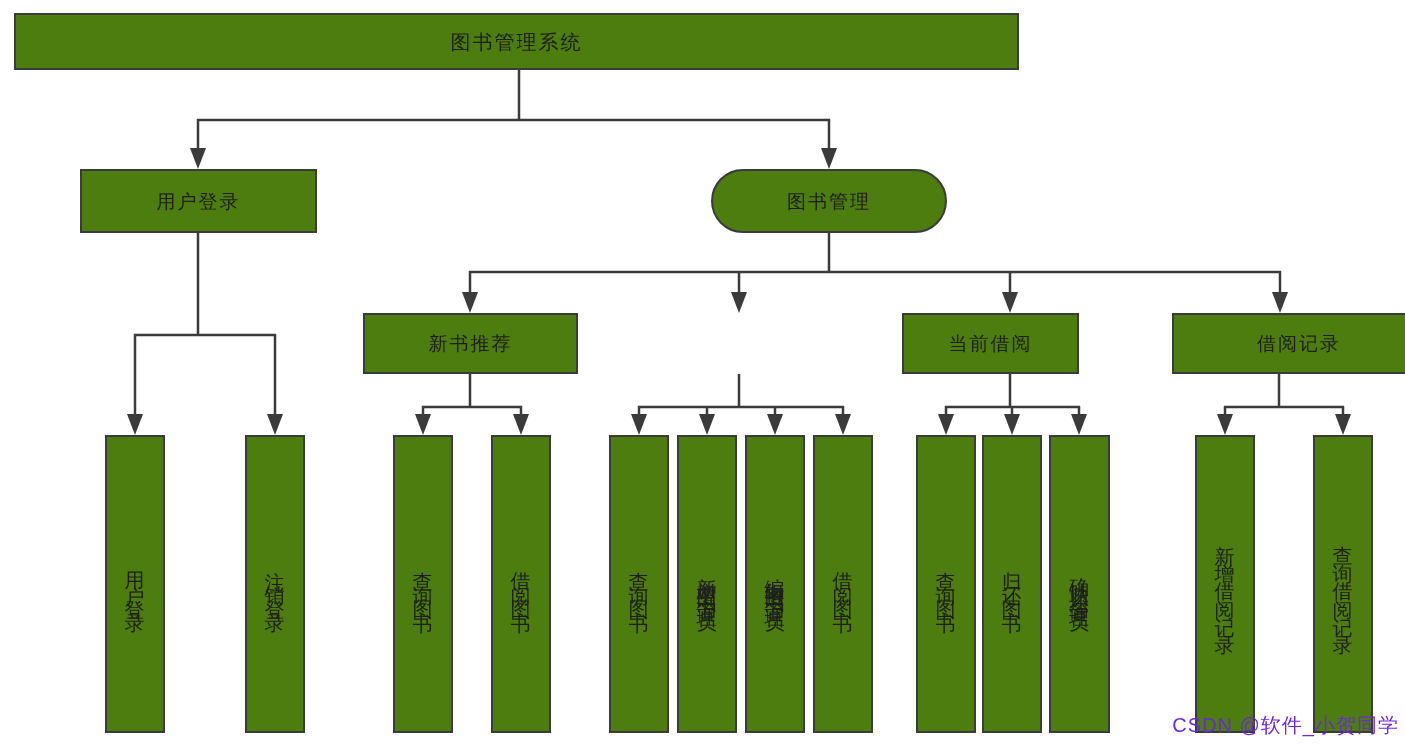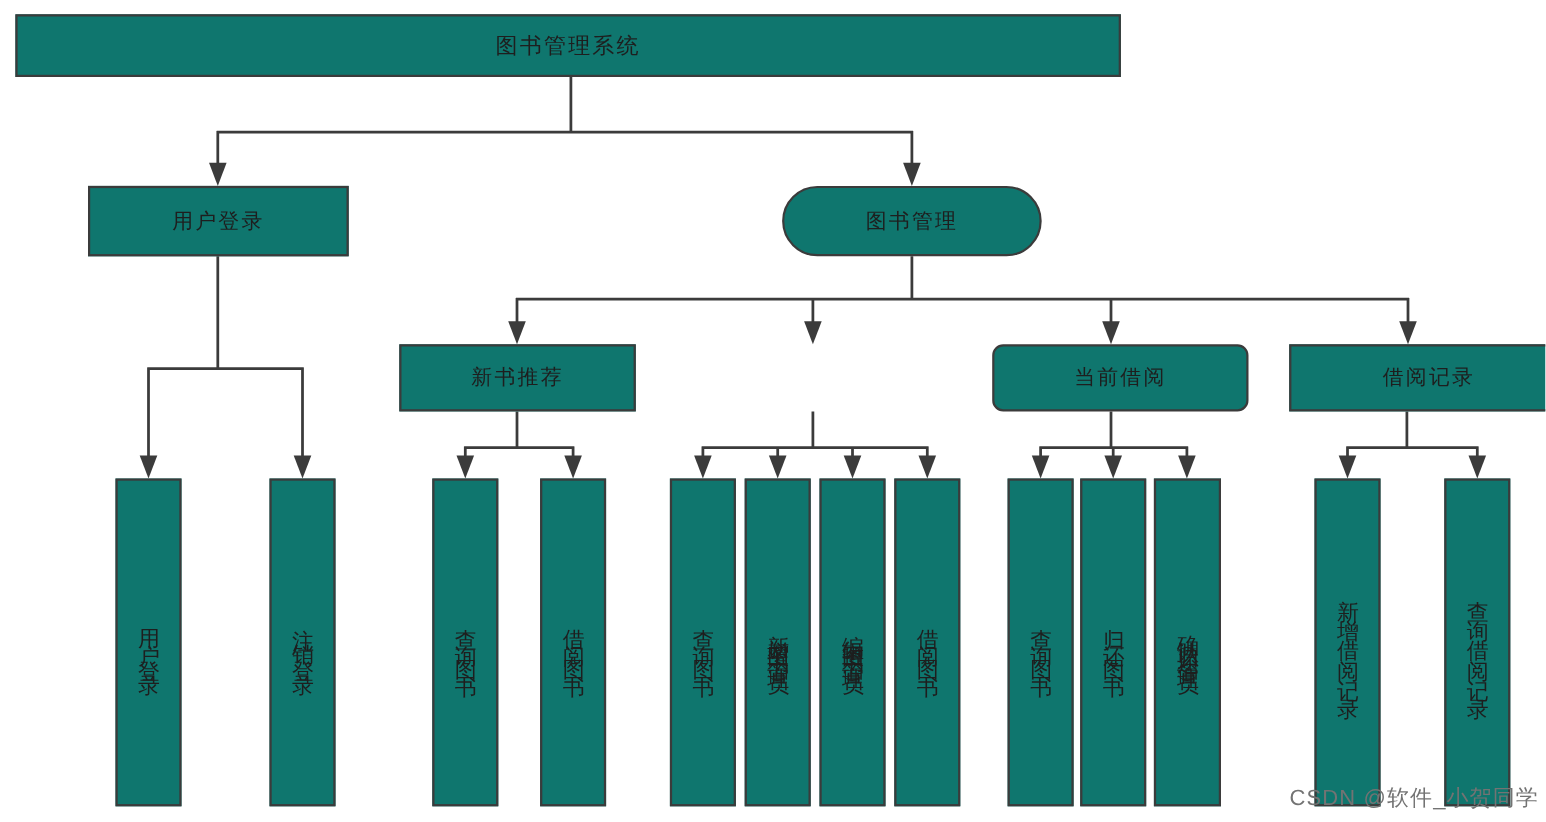--- a/index.html
+++ b/index.html
@@ -17,21 +17,21 @@
   }
   .connectors {
     position: absolute;
     left: 0;
     top: 0;
     pointer-events: none;
   }
   .box {
     position: absolute;
     box-sizing: border-box;
-    background: #0f766e;
+    background: #4d7c0f;
     border: 2.5px solid #3b3b3b;
     color: #1e1e1e;
     display: flex;
     align-items: center;
     justify-content: center;
     text-align: center;
     line-height: 1;
     z-index: 2;
   }
   .h {
@@ -50,21 +50,21 @@
     letter-spacing: 18px;
   }
   .v.long {
     letter-spacing: 5px;
   }
   .watermark {
     position: absolute;
     top: 712px;
     right: 6px;
     font-size: 20px;
-    color: #737373;
+    color: #6d28d9;
     letter-spacing: 1px;
     z-index: 5;
     white-space: nowrap;
   }
 </style>
 </head>
 <body>
 
 <div class="canvas">
 
@@ -110,21 +110,21 @@
       <polygon points="1335,414 1351,414 1343,435"></polygon>
     </g>
   </svg>
 
   <div class="box h root" style="left:14px; top:13px; width:1005px; height:57px;">图书管理系统</div>
 
   <div class="box h" style="left:80px; top:169px; width:237px; height:64px;">用户登录</div>
   <div class="box h" style="left:711px; top:169px; width:236px; height:64px;border-radius:32px;">图书管理</div>
 
   <div class="box h" style="left:363px; top:313px; width:215px; height:61px;text-align:center;">新书推荐</div>
-  <div class="box h" style="left:902px; top:313px; width:233px; height:61px;border-radius:10px;">当前借阅</div>
+  <div class="box h" style="left:902px; top:313px; width:177px; height:61px;">当前借阅</div>
   <div class="box h" style="left:1172px; top:313px; width:254px; height:61px;">借阅记录</div>
 
   <div class="box v" style="left:105px; top:435px; width:60px; height:298px;">用户登录</div>
   <div class="box v" style="left:245px; top:435px; width:60px; height:298px;">注销登录</div>
 
   <div class="box v" style="left:393px; top:435px; width:60px; height:298px;">查询图书</div>
   <div class="box v" style="left:491px; top:435px; width:60px; height:298px;">借阅图书</div>
 
   <div class="box v" style="left:609px; top:435px; width:60px; height:298px;">查询图书</div>
   <div class="box v long" style="left:677px; top:435px; width:60px; height:298px;">新增图书（管理员）</div>

